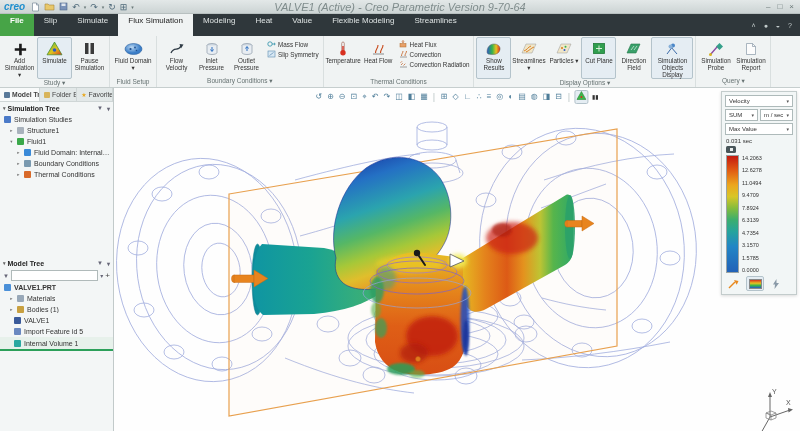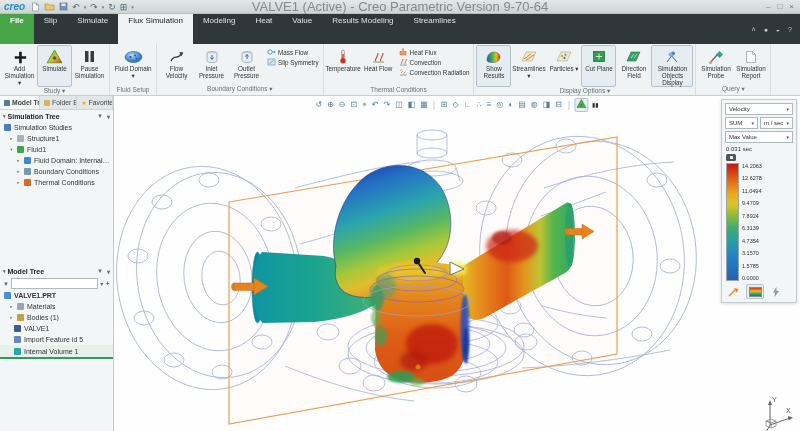--- a/index.html
+++ b/index.html
@@ -6,24 +6,24 @@
   .app{position:relative;width:800px;height:431px;overflow:hidden;
        font-family:"Liberation Sans",sans-serif;background:#fff;
        -webkit-font-smoothing:antialiased;}
   
   .titlebar{height:13px;background:linear-gradient(#e3e8e8,#ccd4d4);display:flex;align-items:center;
             font-size:8px;color:#5a6a6a;position:relative;border-bottom:1px solid #b8c0c0;}
   .brand{color:#1f8fce;font-weight:bold;font-size:10px;padding:0 6px 0 4px;font-style:italic;}
   .qat{display:flex;align-items:center;gap:4px;}
   .qat .qi{display:inline-flex;align-items:center;height:11px;color:#4f6a7a;font-size:9px;line-height:10px;}
   .qat .car{font-size:5px;color:#6a7a7a;}
-  .wtitle{position:absolute;left:50%;transform:translateX(-50%);font-size:13px;color:#7f8c8c;white-space:nowrap;}
+  .wtitle{position:absolute;left:50%;transform:translateX(-50%);font-size:11px;color:#7f8c8c;white-space:nowrap;font-style:italic;}
   .wctrls{margin-left:auto;display:flex;gap:7px;padding-right:6px;font-size:8px;color:#6a7878;}
   
-  .tabstrip{height:30px;background:#2f373b;display:flex;align-items:stretch;font-size:8px;color:#dde2e2;}
+  .tabstrip{height:22px;background:#2f373b;display:flex;align-items:stretch;font-size:8px;color:#dde2e2;}
   .mtab{padding:0 10px;line-height:13px;white-space:nowrap;}
   .mtab.file{background:#47a447;color:#fff;font-weight:bold;}
   .mtab.active{background:#f0f3f3;color:#222;}
   .striptools{margin-left:auto;display:flex;align-items:center;gap:8px;padding-right:8px;font-size:7px;color:#c3cccc;}
   
   .ribbon{height:51px;background:#f0f3f3;border-bottom:1px solid #c6cece;display:flex;}
   .rgroup{display:flex;flex-direction:column;border-right:1px solid #d9dfdf;padding:1px 2px 0 2px;}
   .rbtns{flex:1;display:flex;align-items:stretch;}
   .rglabel{font-size:6.5px;color:#667272;text-align:center;padding:0 2px 2px 2px;white-space:nowrap;}
   .bb{width:31px;display:flex;flex-direction:column;align-items:center;justify-content:flex-start;
@@ -128,21 +128,21 @@
   </div>
 
   <div class="tabstrip">
     <span class="mtab file">File</span>
     <span class="mtab">Slip</span>
     <span class="mtab">Simulate</span>
     <span class="mtab active">Flux Simulation</span>
     <span class="mtab">Modeling</span>
     <span class="mtab">Heat</span>
     <span class="mtab">Value</span>
-    <span class="mtab">Results Modeling</span>
+    <span class="mtab">Flexible Modeling</span>
     <span class="mtab">Streamlines</span>
     <span class="striptools">
       <span>˄</span>
       <span>●</span>
       <span>◒</span>
       <span>?</span>
     </span>
   </div>
 
   <div class="ribbon">

